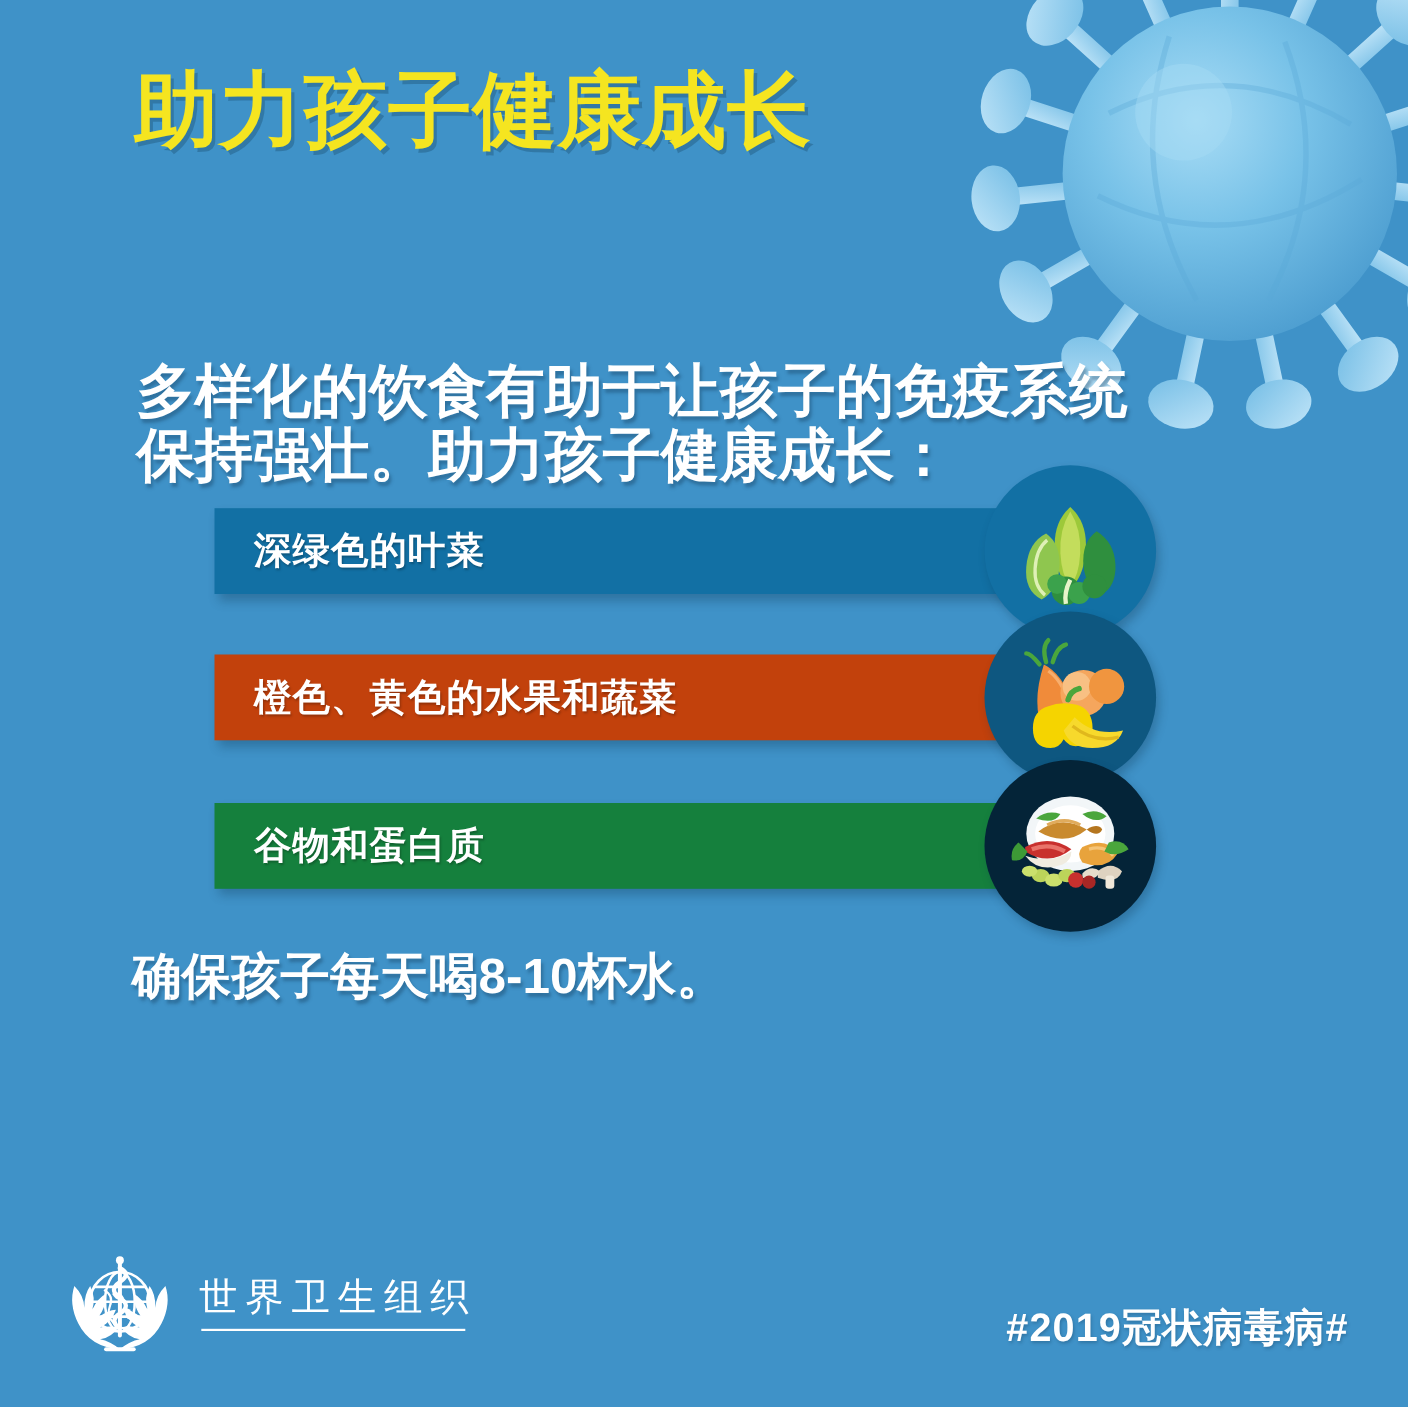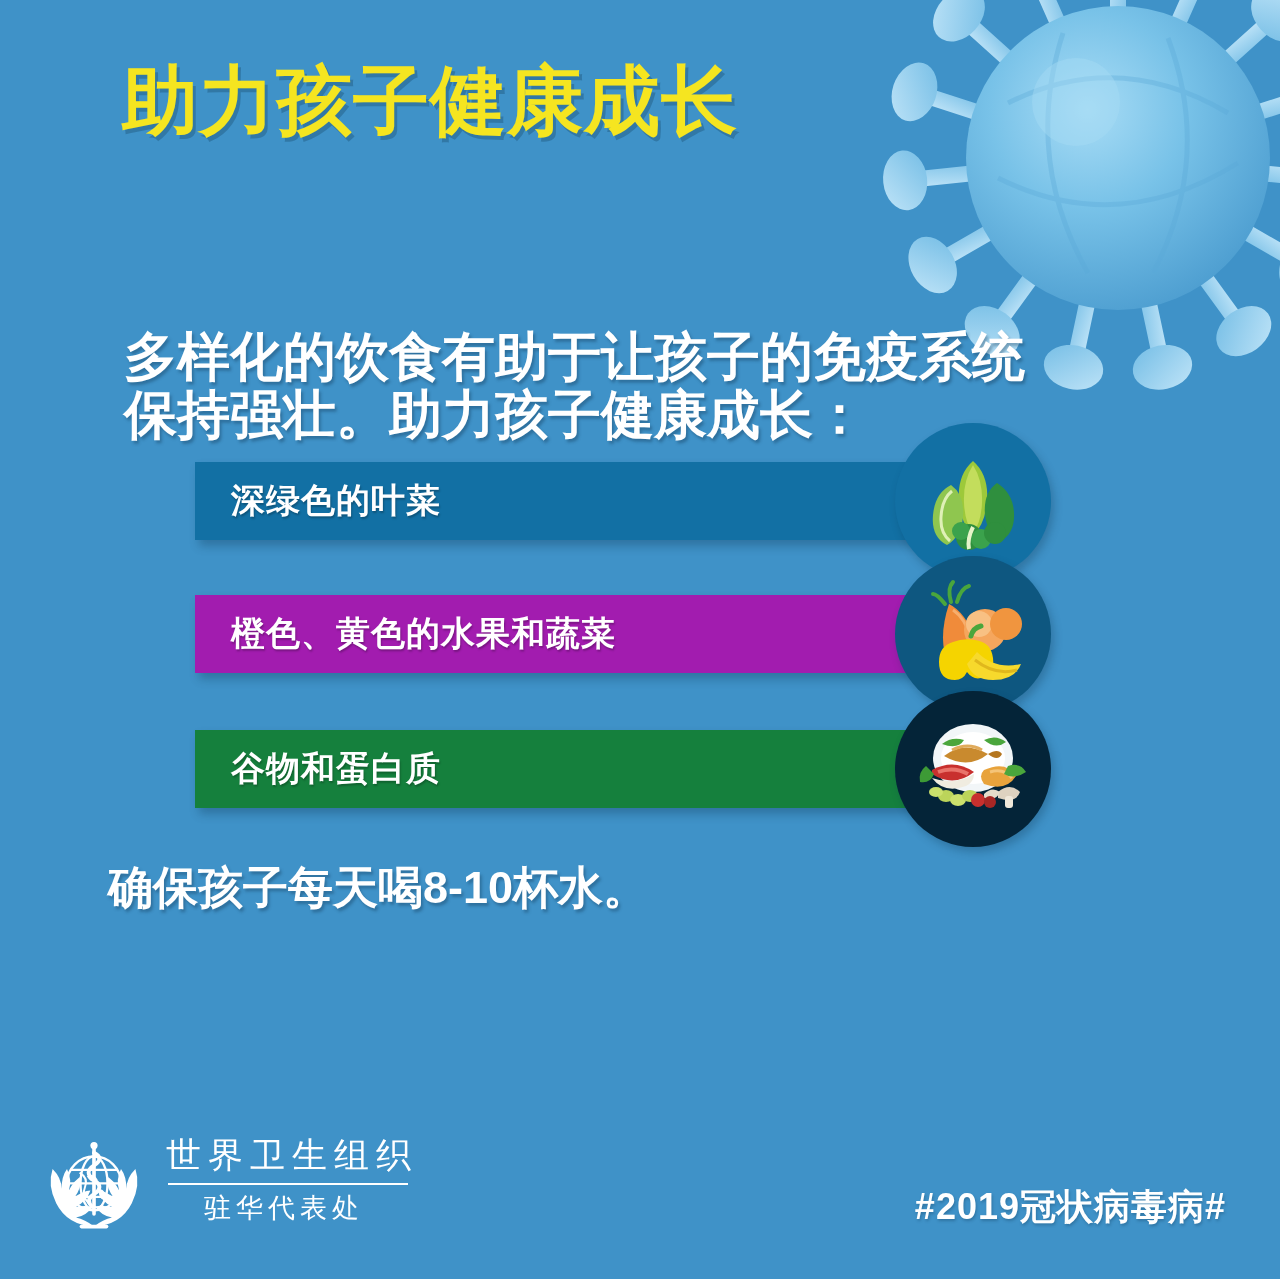--- a/index.html
+++ b/index.html
@@ -114,40 +114,41 @@
     display: flex;
     align-items: center;
     justify-content: center;
     box-shadow: 3px 5px 9px rgba(10,45,72,0.28);
   }
   .bar-badge svg { display: block; }
 
   
   .closing {
     position: absolute;
-    left: 108px;
+    left: 120px;
     top: 858px;
     width: 900px;
   }
   .closing-line {
     font-size: 45px;
     line-height: 60px;
     font-weight: 700;
     color: #ffffff;
     text-shadow: 2px 3px 3px rgba(14,50,78,0.35);
     white-space: nowrap;
   }
   .closing-line.spaced { margin-top: 60px; }
 
   
   .who-block {
     position: absolute;
-    left: 40px;
+    left: 55px;
     bottom: 38px;
     display: flex;
+    align-items: center;
     gap: 18px;
   }
   .who-emblem { width: 108px; height: 108px; flex: 0 0 auto; }
   .who-emblem svg { display: block; width: 100%; height: 100%; }
   .who-text { display: flex; flex-direction: column; }
   .who-name {
     font-size: 35px;
     line-height: 44px;
     color: #ffffff;
     letter-spacing: 7px;
@@ -298,21 +299,21 @@
           <circle cx="56" cy="96" r="13" fill="#2f8f3e"></circle>
           <circle cx="48" cy="90" r="9" fill="#3ba24c"></circle>
           <circle cx="68" cy="98" r="10" fill="#3ba24c"></circle>
           <circle cx="82" cy="92" r="11" fill="#2f8f3e"></circle>
           <path d="M60 86 q-6 12 -4 22" fill="none" stroke="#e6f4c9" stroke-width="4"></path>
         </svg>
       </div>
     </div>
 
     <div class="bar-row">
-      <div class="bar-plate" style="background:#a21caf">
+      <div class="bar-plate" style="background:#c2410c">
         <span class="bar-label">橙色、黄色的水果和蔬菜</span>
       </div>
       <div class="bar-badge" style="background:#0e5780">
         <svg width="120" height="120" viewBox="0 0 120 120" xmlns="http://www.w3.org/2000/svg">
           <g>
             <path d="M36 30 q16 8 26 34 q-12 24 -26 28 q-12 -26 0 -62z" fill="#f08b3a"></path>
             <path d="M40 36 q12 8 18 28" fill="none" stroke="#f7ae6d" stroke-width="3"></path>
             <path d="M38 28 q-4 -14 2 -20 M44 28 q4 -14 12 -16 M32 30 q-8 -10 -12 -10" fill="none" stroke="#4aa63c" stroke-width="4" stroke-linecap="round"></path>
           </g>
           <g>
@@ -404,19 +405,18 @@
         <g fill="#ffffff">
           <path d="M60 104 q-30 -2 -42 -26 q-10 -20 -4 -38 q10 10 10 22 q0 -14 6 -22 q6 12 2 24 q6 -12 14 -16 q0 14 -8 24 q10 -8 18 -8 q-4 12 -16 18 q10 -2 18 0 q-6 10 -18 12 q10 2 20 10z"></path>
           <path d="M60 104 q30 -2 42 -26 q10 -20 4 -38 q-10 10 -10 22 q0 -14 -6 -22 q-6 12 -2 24 q-6 -12 -14 -16 q0 14 8 24 q-10 -8 -18 -8 q4 12 16 18 q-10 -2 -18 0 q6 10 18 12 q-10 2 -20 10z"></path>
           <rect x="44" y="102" width="32" height="4" rx="2"></rect>
         </g>
       </svg>
     </div>
     <div class="who-text">
       <div class="who-name">世界卫生组织</div>
       <div class="who-rule"></div>
-      <div class="who-office">驻华代表处</div>
     </div>
   </div>
 
   <div class="hashtag">#2019冠状病毒病#</div>
 
 </div>
 
 </body></html>

